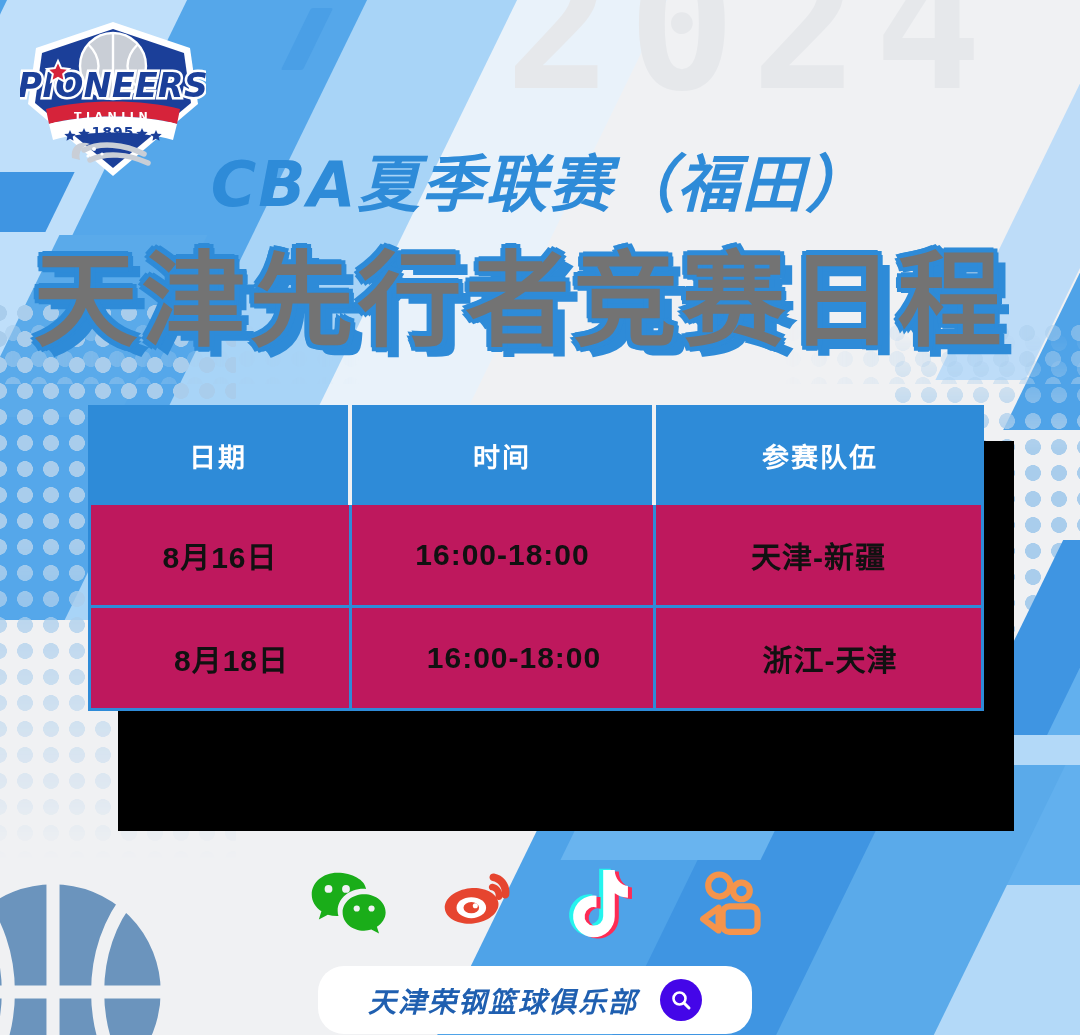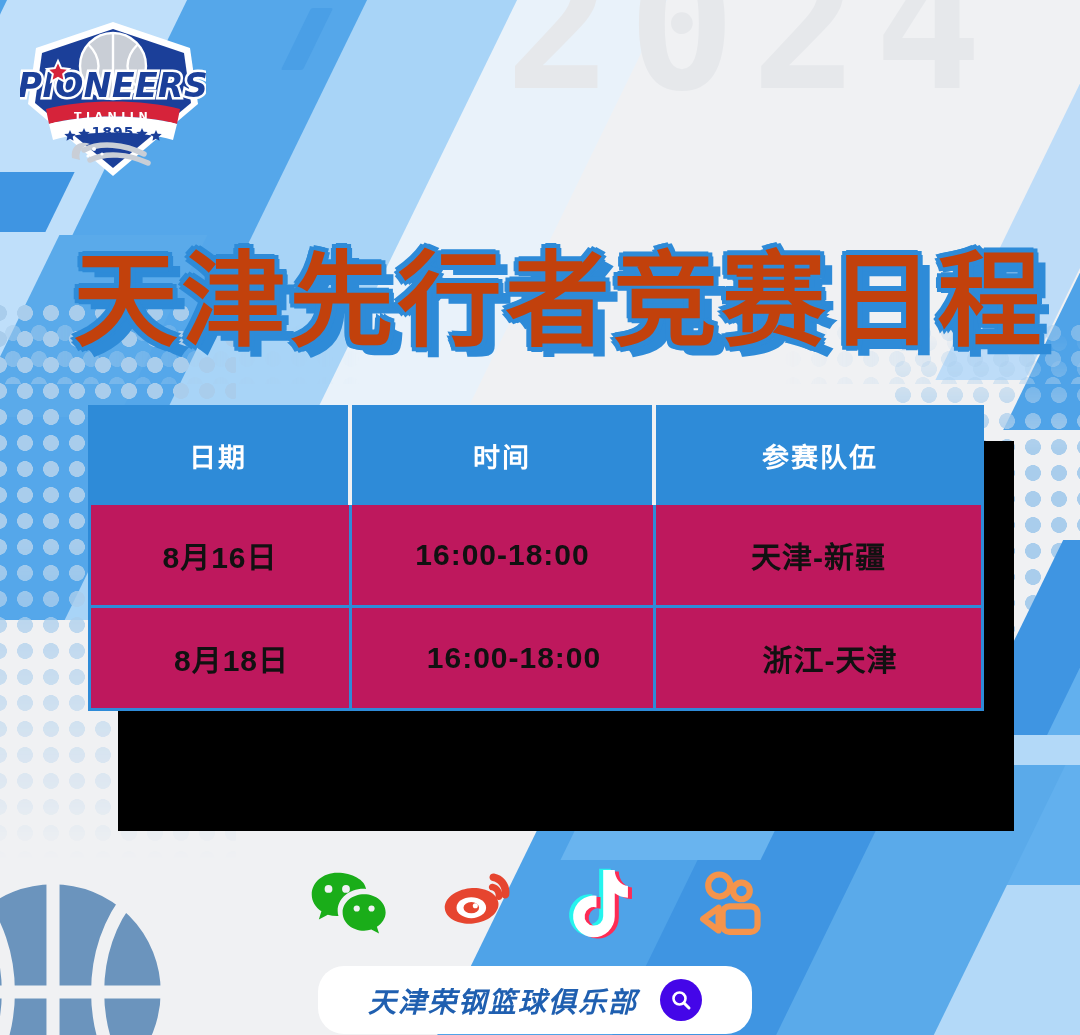--- a/index.html
+++ b/index.html
@@ -105,28 +105,27 @@
   .title-sub{
     position:absolute;top:134px;left:0;width:1080px;text-align:center;
     font-size:62px;font-weight:800;font-style:italic;
     color:#2e8bd8;letter-spacing:2px;
     font-family:"DejaVu Sans","Liberation Sans",sans-serif;
     white-space:nowrap;
   }
   .title-main{
     position:absolute;top:216px;left:0;width:1039px;text-align:center;
     font-size:104px;font-weight:800;letter-spacing:4px;
-    color:#c2410c;
+    color:#737373;
     font-family:"DejaVu Sans","Liberation Sans",sans-serif;
     white-space:nowrap;
     text-shadow:
        5px 0 0 #2e8bd8, -5px 0 0 #2e8bd8, 0 5px 0 #2e8bd8, 0 -5px 0 #2e8bd8,
        4px 4px 0 #2e8bd8, -4px 4px 0 #2e8bd8, 4px -4px 0 #2e8bd8, -4px -4px 0 #2e8bd8,
        12px 10px 0 #2e8bd8;
-    margin-left: 40px;
   }
 
   
   .table-wrap{position:absolute;top:405px;left:88px;width:896px;}
   .table-shadow{
     position:absolute;top:36px;left:30px;width:896px;height:390px;
     background:#000000;
   }
   table.sched{
     position:relative;
@@ -270,20 +269,21 @@
       <path d="M70 142 C86 134 108 136 128 145"></path>
     </g>
     <path d="M52 140 C50 128 60 122 70 126 C62 128 58 134 60 142 Z" fill="#c9ced6"></path>
     <g fill="#ffffff">
       <circle cx="74" cy="131" r="2"></circle>
       <circle cx="82" cy="136" r="1.6"></circle>
       <circle cx="68" cy="138" r="1.6"></circle>
     </g>
   </svg>
 
+  <div class="title-sub">CBA夏季联赛（福田）</div>
   <div class="title-main">天津先行者竞赛日程</div>
 
   <div class="table-wrap">
     <div class="table-shadow"></div>
     <table class="sched">
       <colgroup>
         <col class="col-date">
           <col class="col-time">
           <col class="col-teams">
       </colgroup>

